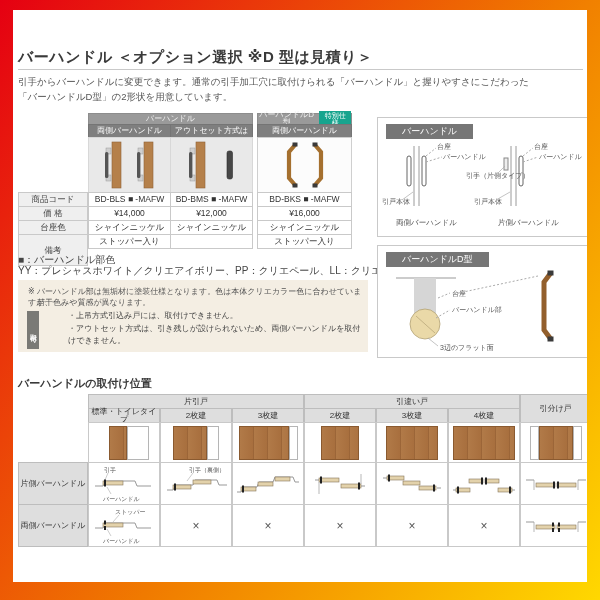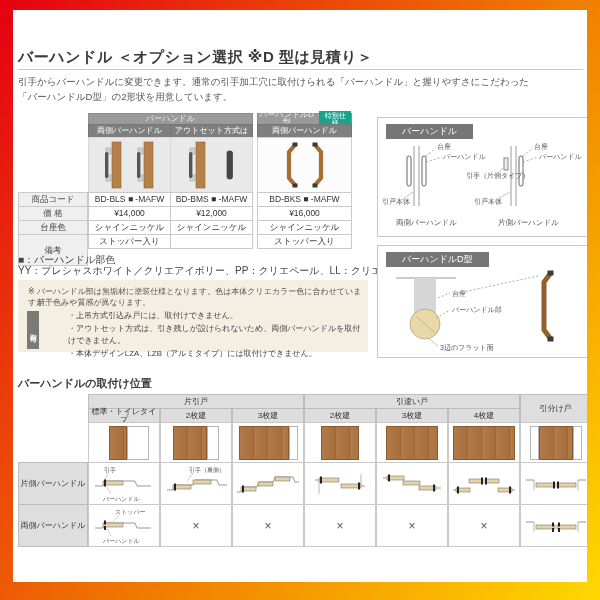--- a/index.html
+++ b/index.html
@@ -109,21 +109,20 @@
   <div class="abs legend" style="left:5px;top:243px;">■：バーハンドル部色</div>
   <div class="abs legend" style="left:5px;top:254px;">YY：プレシャスホワイト／クリエアイボリー、PP：クリエペール、LL：クリエラスク、MM：クリエモカ、DD：クリエダーク</div>
 
   <div class="abs notebox" style="left:5px;top:270px;width:350px;height:72px;">
     <div class="abs remark" style="left:10px;top:6px;">※ バーハンドル部は無垢材に塗装仕様となります。色は本体クリエカラー色に合わせていますが、</div>
     <div class="abs remark" style="left:19px;top:17px;text-align:right;">若干色みや質感が異なります。</div>
     <div class="abs vbadge" style="left:9px;top:31px;width:12px;height:38px;">取付不可</div>
     <div class="abs noteitems" style="left:25px;top:30px;margin-left:25px;">
       <div>・上吊方式引込み戸には、取付けできません。</div>
       <div>・アウトセット方式は、引き残しが設けられないため、両側バーハンドルを取付けできません。</div>
-      <div>・本体デザインLZA、LZB（アルミタイプ）には取付けできません。</div>
     </div>
   </div>
 
   <div class="abs diagbox" style="left:364px;top:107px;width:215px;height:120px;">
     <div class="chip">バーハンドル</div>
     <svg class="abs" style="left:0;top:22px;" width="213" height="96" viewBox="0 0 213 96">
 
       <line x1="36" y1="6" x2="36" y2="66" stroke="#9a9a9a" stroke-width="1"></line>
       <line x1="41" y1="6" x2="41" y2="66" stroke="#9a9a9a" stroke-width="1"></line>
       <rect x="29" y="16" width="4" height="30" rx="2" fill="#fff" stroke="#666"></rect>

